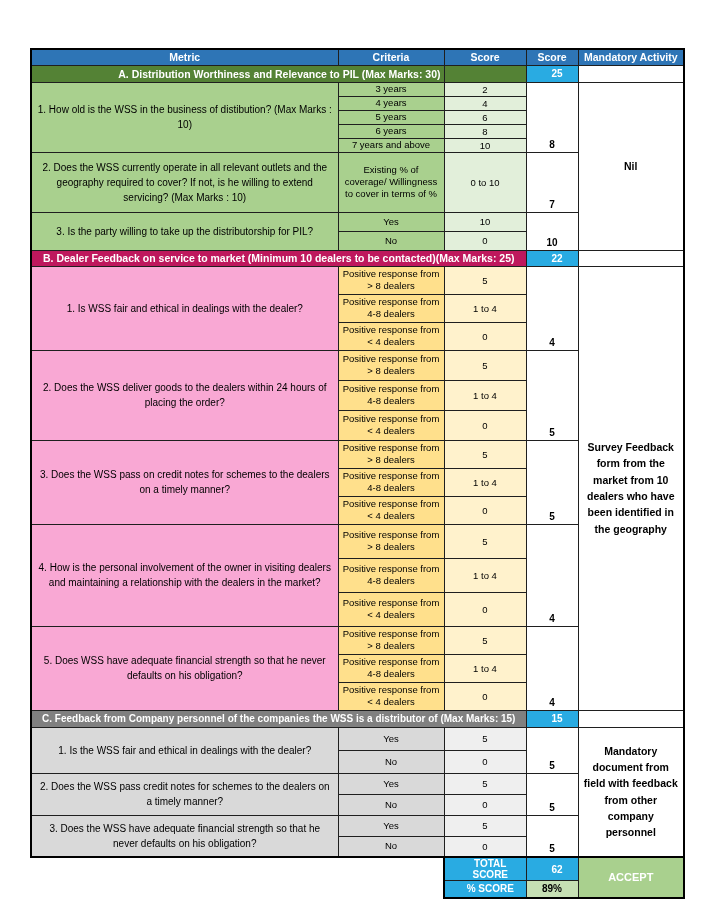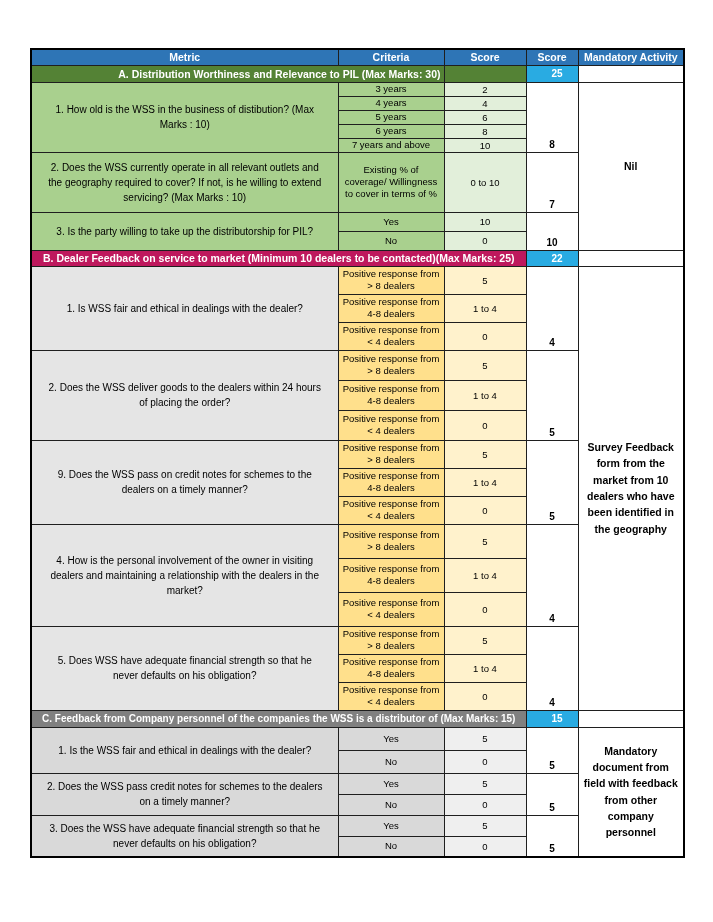--- a/index.html
+++ b/index.html
@@ -13,26 +13,26 @@
   td{border:1px solid #1f1f1f;font-size:9.5px;text-align:center;vertical-align:middle;
      padding:0 3px;overflow:hidden;}
   .colhead{background:#2E75B6;color:#fff;font-weight:bold;font-size:10.5px;}
   .secA{background:#548235;color:#fff;font-weight:bold;font-size:10.5px;text-align:right;}
   .secB{background:#be185d;color:#fff;font-weight:bold;font-size:10.5px;}
   .secC{background:#808080;color:#fff;font-weight:bold;font-size:10px;}
   .scoreblue{background:#29ABE2;color:#fff;font-weight:bold;font-size:10px;padding-left:13px;}
   .blank{background:#fff;}
   .aCell{background:#A9D08E;margin-left:6px;}
   .aMark{background:#E2EFDA;}
-  .bMetric{background:#e5e5e5;}
+  .bMetric{background:#f9a8d4;}
   .bCrit{background:#FFE08C;}
   .bMark{background:#FFF2CC;}
   .cCell{background:#D9D9D9;}
   .cMark{background:#EFEFEF;}
-  .metric{font-size:10px;line-height:1.5;padding:0 12px;}
+  .metric{font-size:10px;line-height:1.5;padding:0 5px;}
   .crit{line-height:1.25;}
   .scoreCell{background:#fff;vertical-align:bottom;font-weight:bold;font-size:10px;padding-bottom:2px;}
   .mand{background:#fff;font-weight:bold;font-size:10.5px;line-height:1.55;padding:0 4px;}
   .percent{background:#C6E0B4;font-weight:bold;font-size:10px;}
   .accept{background:#A9D08E;color:#fff;font-weight:bold;font-size:11px;}
   tr.r14{height:14px;} tr.r16{height:16px;} tr.r17{height:17px;} tr.r18{height:18px;}
   tr.r19{height:19px;} tr.r21{height:21px;margin-left:12px;} tr.r23{height:23px;} tr.r28{height:28px;}
   tr.r30{height:30px;} tr.r34{height:34px;} tr.r60{height:60px;}
 </style>
 </head>
@@ -139,21 +139,21 @@
     <tr class="r30">
       <td class="bCrit crit">Positive response from 4-8 dealers</td>
       <td class="bMark">1 to 4</td>
     </tr>
     <tr class="r30">
       <td class="bCrit crit">Positive response from &lt; 4 dealers</td>
       <td class="bMark">0</td>
     </tr>
 
     <tr class="r28">
-      <td class="bMetric metric" rowspan="3">9. Does the WSS pass on credit notes for schemes to the dealers on a timely manner?</td>
+      <td class="bMetric metric" rowspan="3">3. Does the WSS pass on credit notes for schemes to the dealers on a timely manner?</td>
       <td class="bCrit crit">Positive response from &gt; 8 dealers</td>
       <td class="bMark">5</td>
       <td class="scoreCell" rowspan="3">5</td>
     </tr>
     <tr class="r28">
       <td class="bCrit crit">Positive response from 4-8 dealers</td>
       <td class="bMark">1 to 4</td>
     </tr>
     <tr class="r28">
       <td class="bCrit crit">Positive response from &lt; 4 dealers</td>
@@ -225,14 +225,32 @@
       <td class="cMark">5</td>
       <td class="scoreCell" rowspan="2">5</td>
     </tr>
     <tr class="r21">
       <td class="cCell crit">No</td>
       <td class="cMark">0</td>
     </tr>
   </tbody>
     </table>
 
+  <table class="grid footer">
+    <colgroup>
+      <col style="width:82px">
+        <col style="width:52px">
+        <col style="width:106px">
+    </colgroup>
+    <tbody>
+        <tr class="r18">
+      <td class="scoreblue">TOTAL SCORE</td>
+      <td class="scoreblue">62</td>
+      <td class="accept" rowspan="2">ACCEPT</td>
+    </tr>
+    <tr class="r17">
+      <td class="scoreblue">% SCORE</td>
+      <td class="percent">89%</td>
+    </tr>
+  </tbody>
+    </table>
 
 </div>
 
 </body></html>

